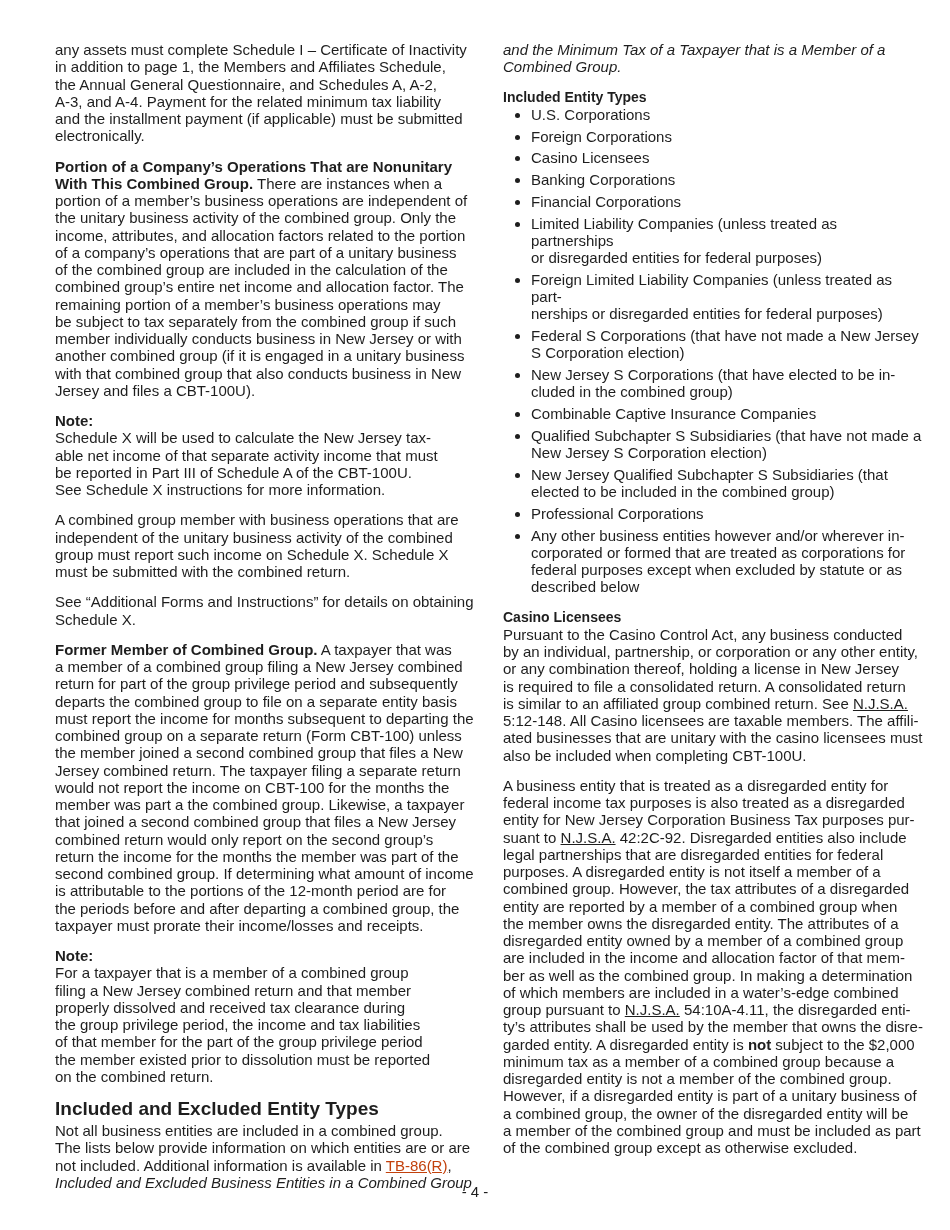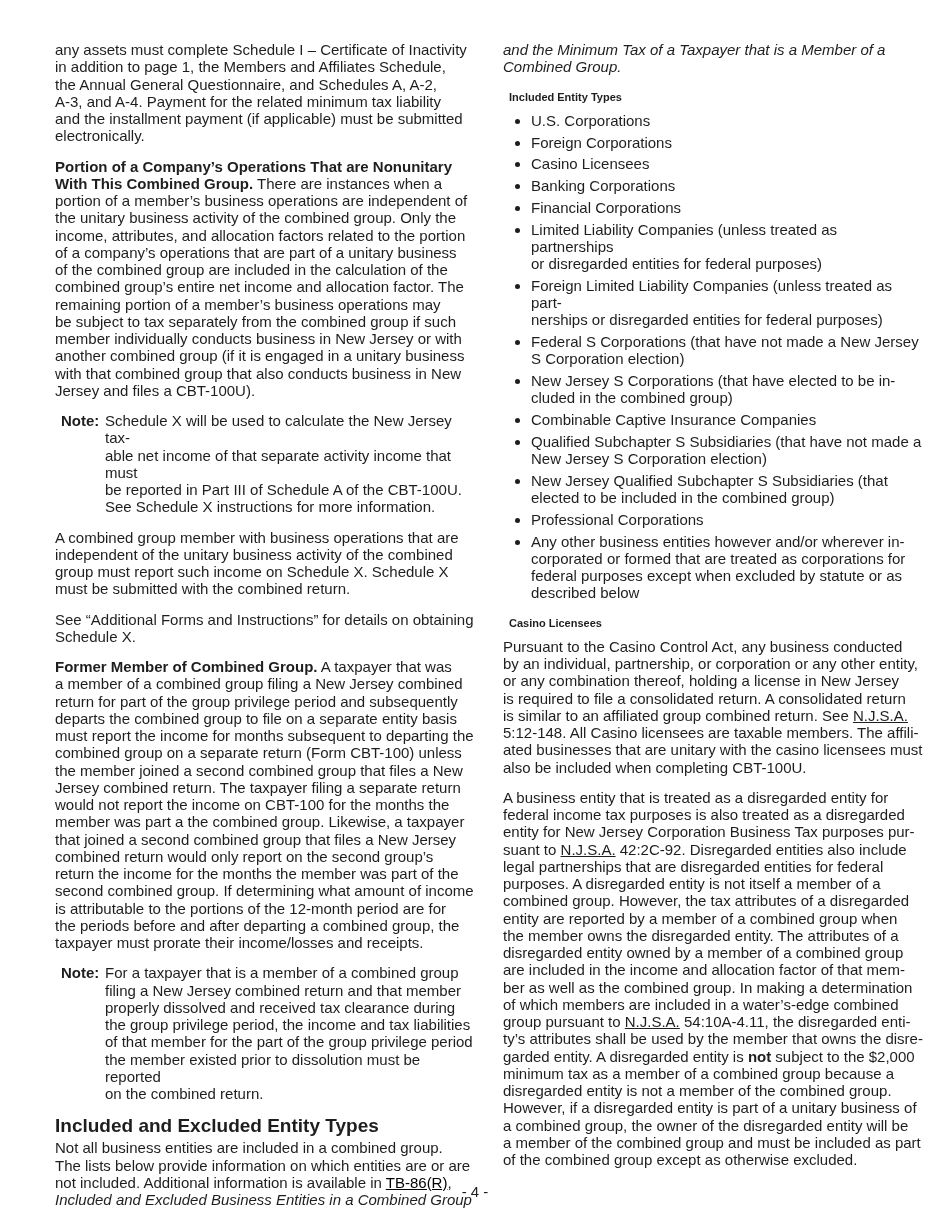--- a/index.html
+++ b/index.html
@@ -11,29 +11,29 @@
   .col-left  { width:424px; margin-right:24px; flex:none; }
   .col-right { width:420px; flex:none; }
 
   p.body {
     margin:0 0 13px 0; font-size:15px; line-height:17.25px;
     white-space:pre-line;
   }
   .b { font-weight:bold; }
   .i { font-style:italic; }
 
-  a.doclink { color:#000000; text-decoration:underline; cursor:pointer; }
+  a.doclink { color:#c2410c; text-decoration:underline; cursor:pointer; }
   a.statute { color:#1e1e1e; text-decoration:underline; cursor:pointer;text-align:right; }
 
-  .note { display:flex; margin:1px 0 13px 6px; font-size:15px; line-height:17.25px; }
+  .note { display:flex; margin:1px 0 13px 0; font-size:15px; line-height:17.25px;flex-direction:column; }
   .note-label { width:44px; flex:none; font-weight:bold; }
   .note-body  { flex:1; white-space:pre-line; }
 
   h1.section { font-size:19px; line-height:21px; font-weight:bold; margin:0 0 3px 0; }
-  h2.sub { font-size:11px; line-height:17.25px; font-weight:bold; margin:6px; }
+  h2.sub { font-size:14px; line-height:17.25px; font-weight:bold; margin:0; }
 
   ul.entity-list { list-style:disc outside; margin:0 0 13px 0; padding:0 0 0 28px; }
   ul.entity-list li {
     font-size:15px; line-height:17.25px; margin:0 0 4.5px 0; white-space:pre-line;
   }
   .footer {
     position:absolute; left:0; right:0; top:1183px; text-align:center;
     font-size:15px; line-height:17px; color:#1e1e1e;
   }
 </style>

